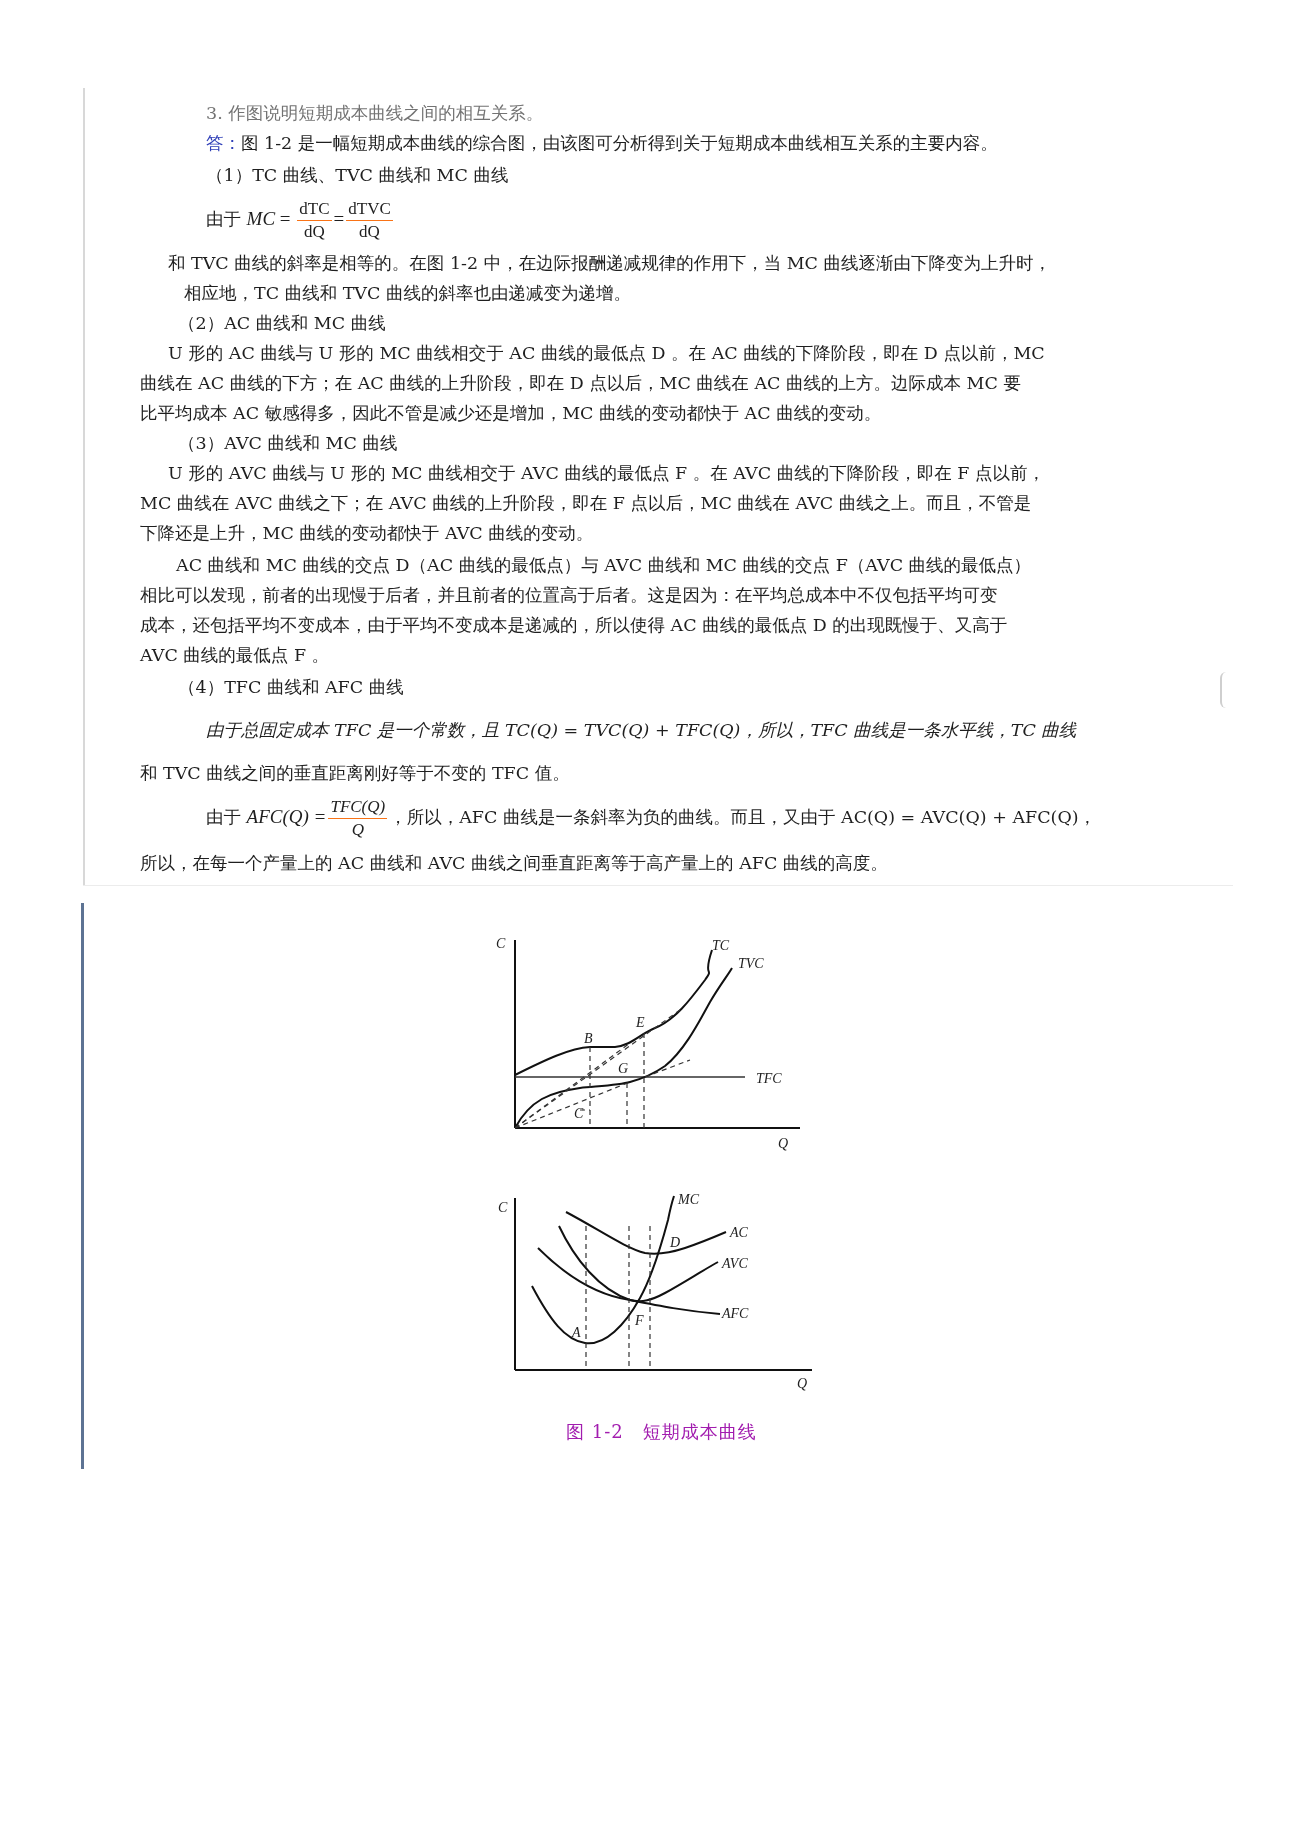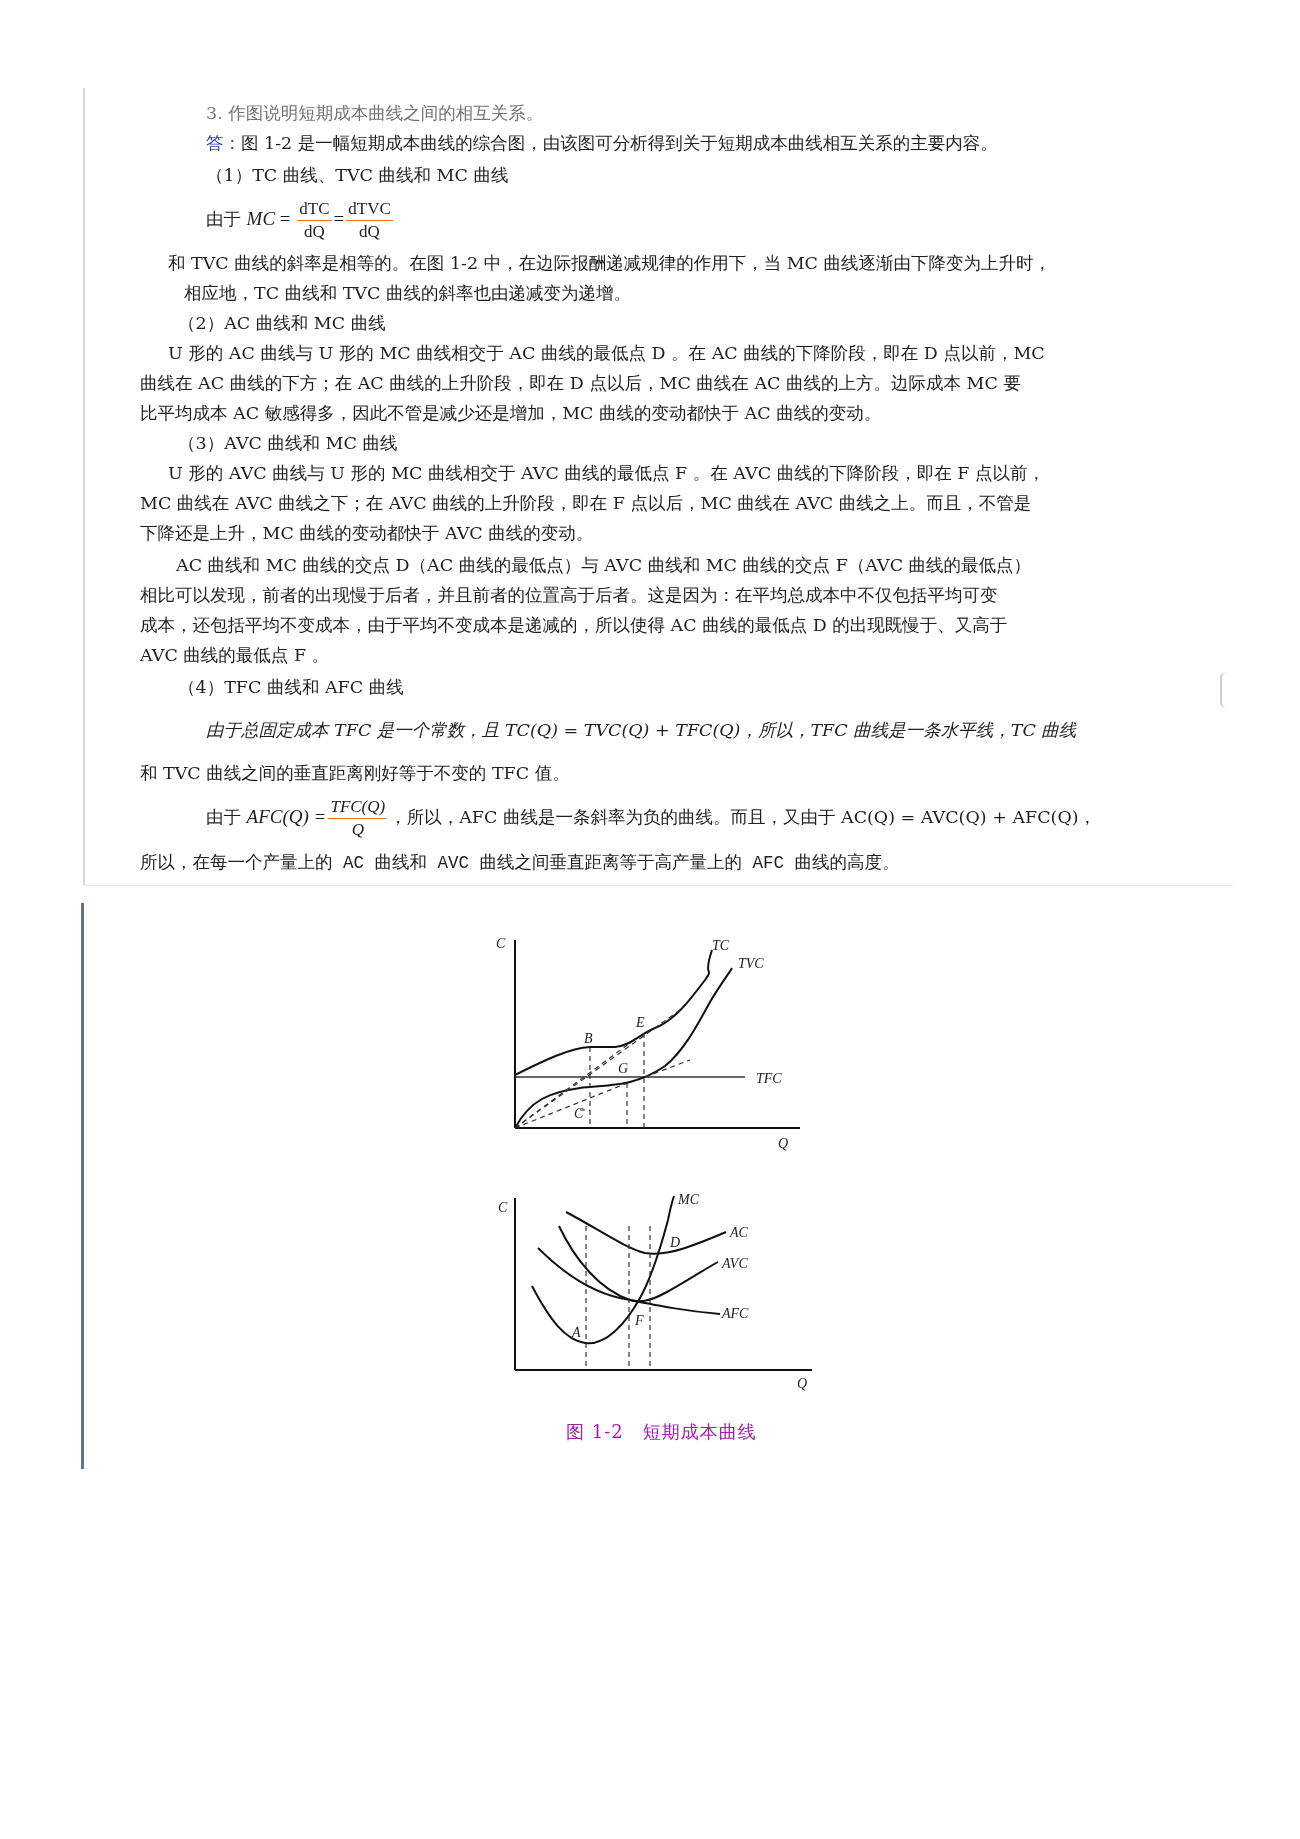--- a/index.html
+++ b/index.html
@@ -63,21 +63,21 @@
   <div class="line" style="top:512px; left:-28px;">成本，还包括平均不变成本，由于平均不变成本是递减的，所以使得 AC 曲线的最低点 D 的出现既慢于、又高于</div>
   <div class="line" style="top:542px; left:-28px;">AVC 曲线的最低点 F 。</div>
 
   <div class="line" style="top:574px; left:10px;">（4）TFC 曲线和 AFC 曲线</div>
   <div class="line" style="top:617px; left:38px;font-style:italic;">由于总固定成本 TFC 是一个常数，且 TC(Q) = TVC(Q) + TFC(Q)，所以，TFC 曲线是一条水平线，TC 曲线</div>
   <div class="line" style="top:660px; left:-28px;">和 TVC 曲线之间的垂直距离刚好等于不变的 TFC 值。</div>
   <div class="line" style="top:698px; left:38px;">
     <span>由于</span>
     <span class="v">AFC(Q) =</span><span class="frac"><span class="num" style="font-style:italic">TFC(Q)</span><span class="den" style="font-style:italic">Q</span></span><span>，所以，AFC 曲线是一条斜率为负的曲线。而且，又由于 AC(Q) = AVC(Q) + AFC(Q)，</span>
   </div>
-  <div class="line" style="top:750px; left:-28px;font-family:Liberation Mono, monospace;">所以，在每一个产量上的 AC 曲线和 AVC 曲线之间垂直距离等于高产量上的 AFC 曲线的高度。</div>
+  <div class="line" style="top:750px; left:-28px;">所以，在每一个产量上的 AC 曲线和 AVC 曲线之间垂直距离等于高产量上的 AFC 曲线的高度。</div>
 </div>
 
 <svg class="fig" style="left:490px; top:930px;" width="340" height="230" viewBox="0 0 340 230">
   <line x1="25" y1="10" x2="25" y2="198" stroke="#111" stroke-width="2"></line>
   <line x1="25" y1="198" x2="310" y2="198" stroke="#111" stroke-width="2"></line>
   <text x="6" y="18">C</text>
   <text x="288" y="218">Q</text>
 
   <line x1="25" y1="147" x2="255" y2="147" stroke="#333" stroke-width="1.3"></line>
   <text x="266" y="153">TFC</text>

